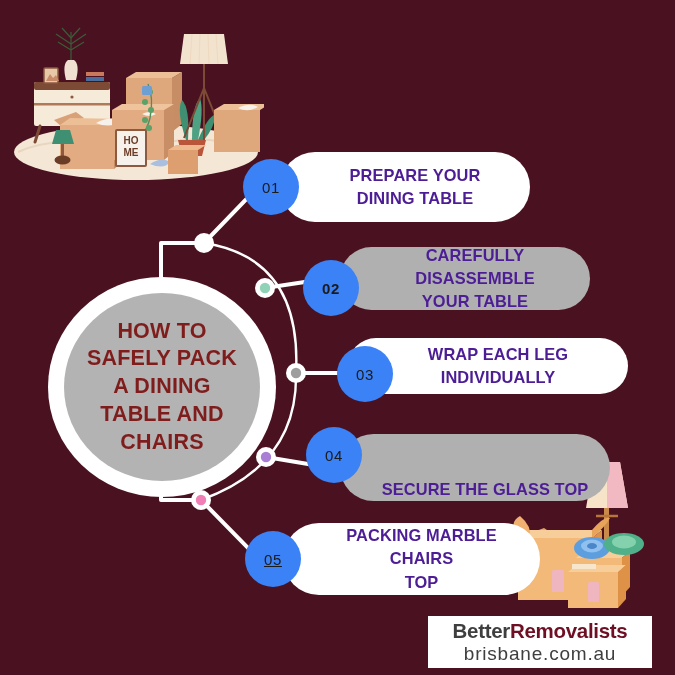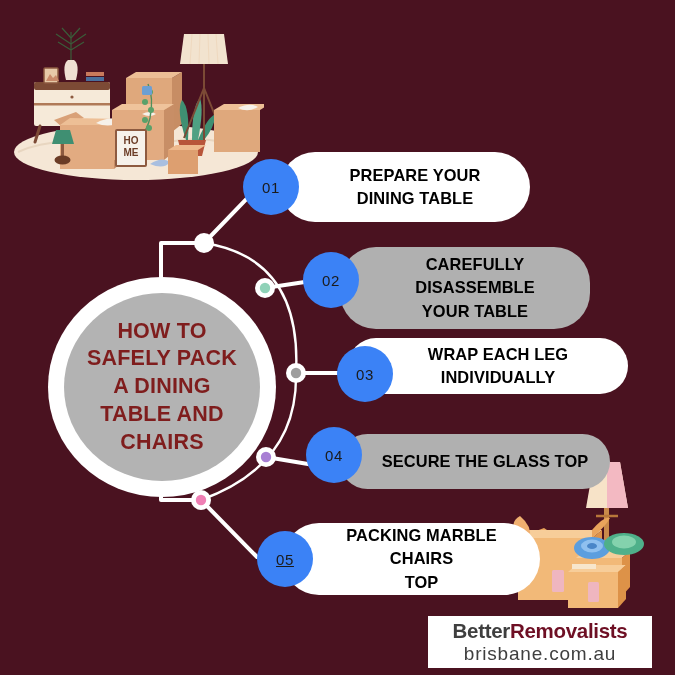--- a/index.html
+++ b/index.html
@@ -79,21 +79,21 @@
     position: absolute;
     border-radius: 36px;
     display: flex;
     align-items: center;
     justify-content: center;
     text-align: center;
     box-sizing: border-box;
     z-index: 2;
   }
   .step-label {
-    color: #000000;
+    color: #4c1d95;
     font-weight: bold;
     font-size: 16.4px;
     line-height: 1.42;
     letter-spacing: 0.1px;
     padding: 0 14px 0 34px;
     white-space: pre-line;
   }
   .card-white { background: #ffffff; }
   .card-grey  { background: #b0b0b0; }
 
@@ -325,54 +325,54 @@
     <div class="step-card card-white" style="left:280px; top:152px; width:250px; height:70px;">
       <div class="step-label">PREPARE YOUR
 DINING TABLE</div>
     </div>
     <div class="step-badge" style="left:243px; top:159px;">
       <span>01</span>
     </div>
   </div>
 
   <div class="step">
-    <div class="step-card card-grey" style="left:340px; top:247px; width:250px; height:82px;">
+    <div class="step-card card-grey" style="left:340px; top:247px; width:250px; height:63px;">
       <div class="step-label">CAREFULLY DISASSEMBLE
 YOUR TABLE</div>
     </div>
-    <div class="step-badge" style="left:303px; top:252px;">
+    <div class="step-badge" style="left:303px; top:260px;font-weight:bold;">
       <span>02</span>
     </div>
   </div>
 
   <div class="step">
     <div class="step-card card-white" style="left:348px; top:338px; width:280px; height:56px;">
       <div class="step-label">WRAP EACH LEG
 INDIVIDUALLY</div>
     </div>
     <div class="step-badge" style="left:337px; top:346px;">
       <span>03</span>
     </div>
   </div>
 
   <div class="step">
-    <div class="step-card card-grey" style="left:340px; top:434px; width:270px; height:55px;">
+    <div class="step-card card-grey" style="left:340px; top:434px; width:270px; height:67px;align-items:flex-end;">
       <div class="step-label">SECURE THE GLASS TOP</div>
     </div>
     <div class="step-badge" style="left:306px; top:427px;">
       <span>04</span>
     </div>
   </div>
 
   <div class="step">
     <div class="step-card card-white" style="left:283px; top:523px; width:257px; height:72px;">
       <div class="step-label">PACKING MARBLE CHAIRS
 TOP</div>
     </div>
-    <div class="step-badge" style="left:257px; top:531px;text-decoration:underline;">
+    <div class="step-badge" style="left:245px; top:531px;text-decoration:underline;">
       <span>05</span>
     </div>
   </div>
 
   <div class="logo">
     <div class="logo-line1">
       <span class="logo-better">Better</span><span class="logo-removalists">Removalists</span>
     </div>
     <div class="logo-line2">brisbane.com.au</div>
   </div>

